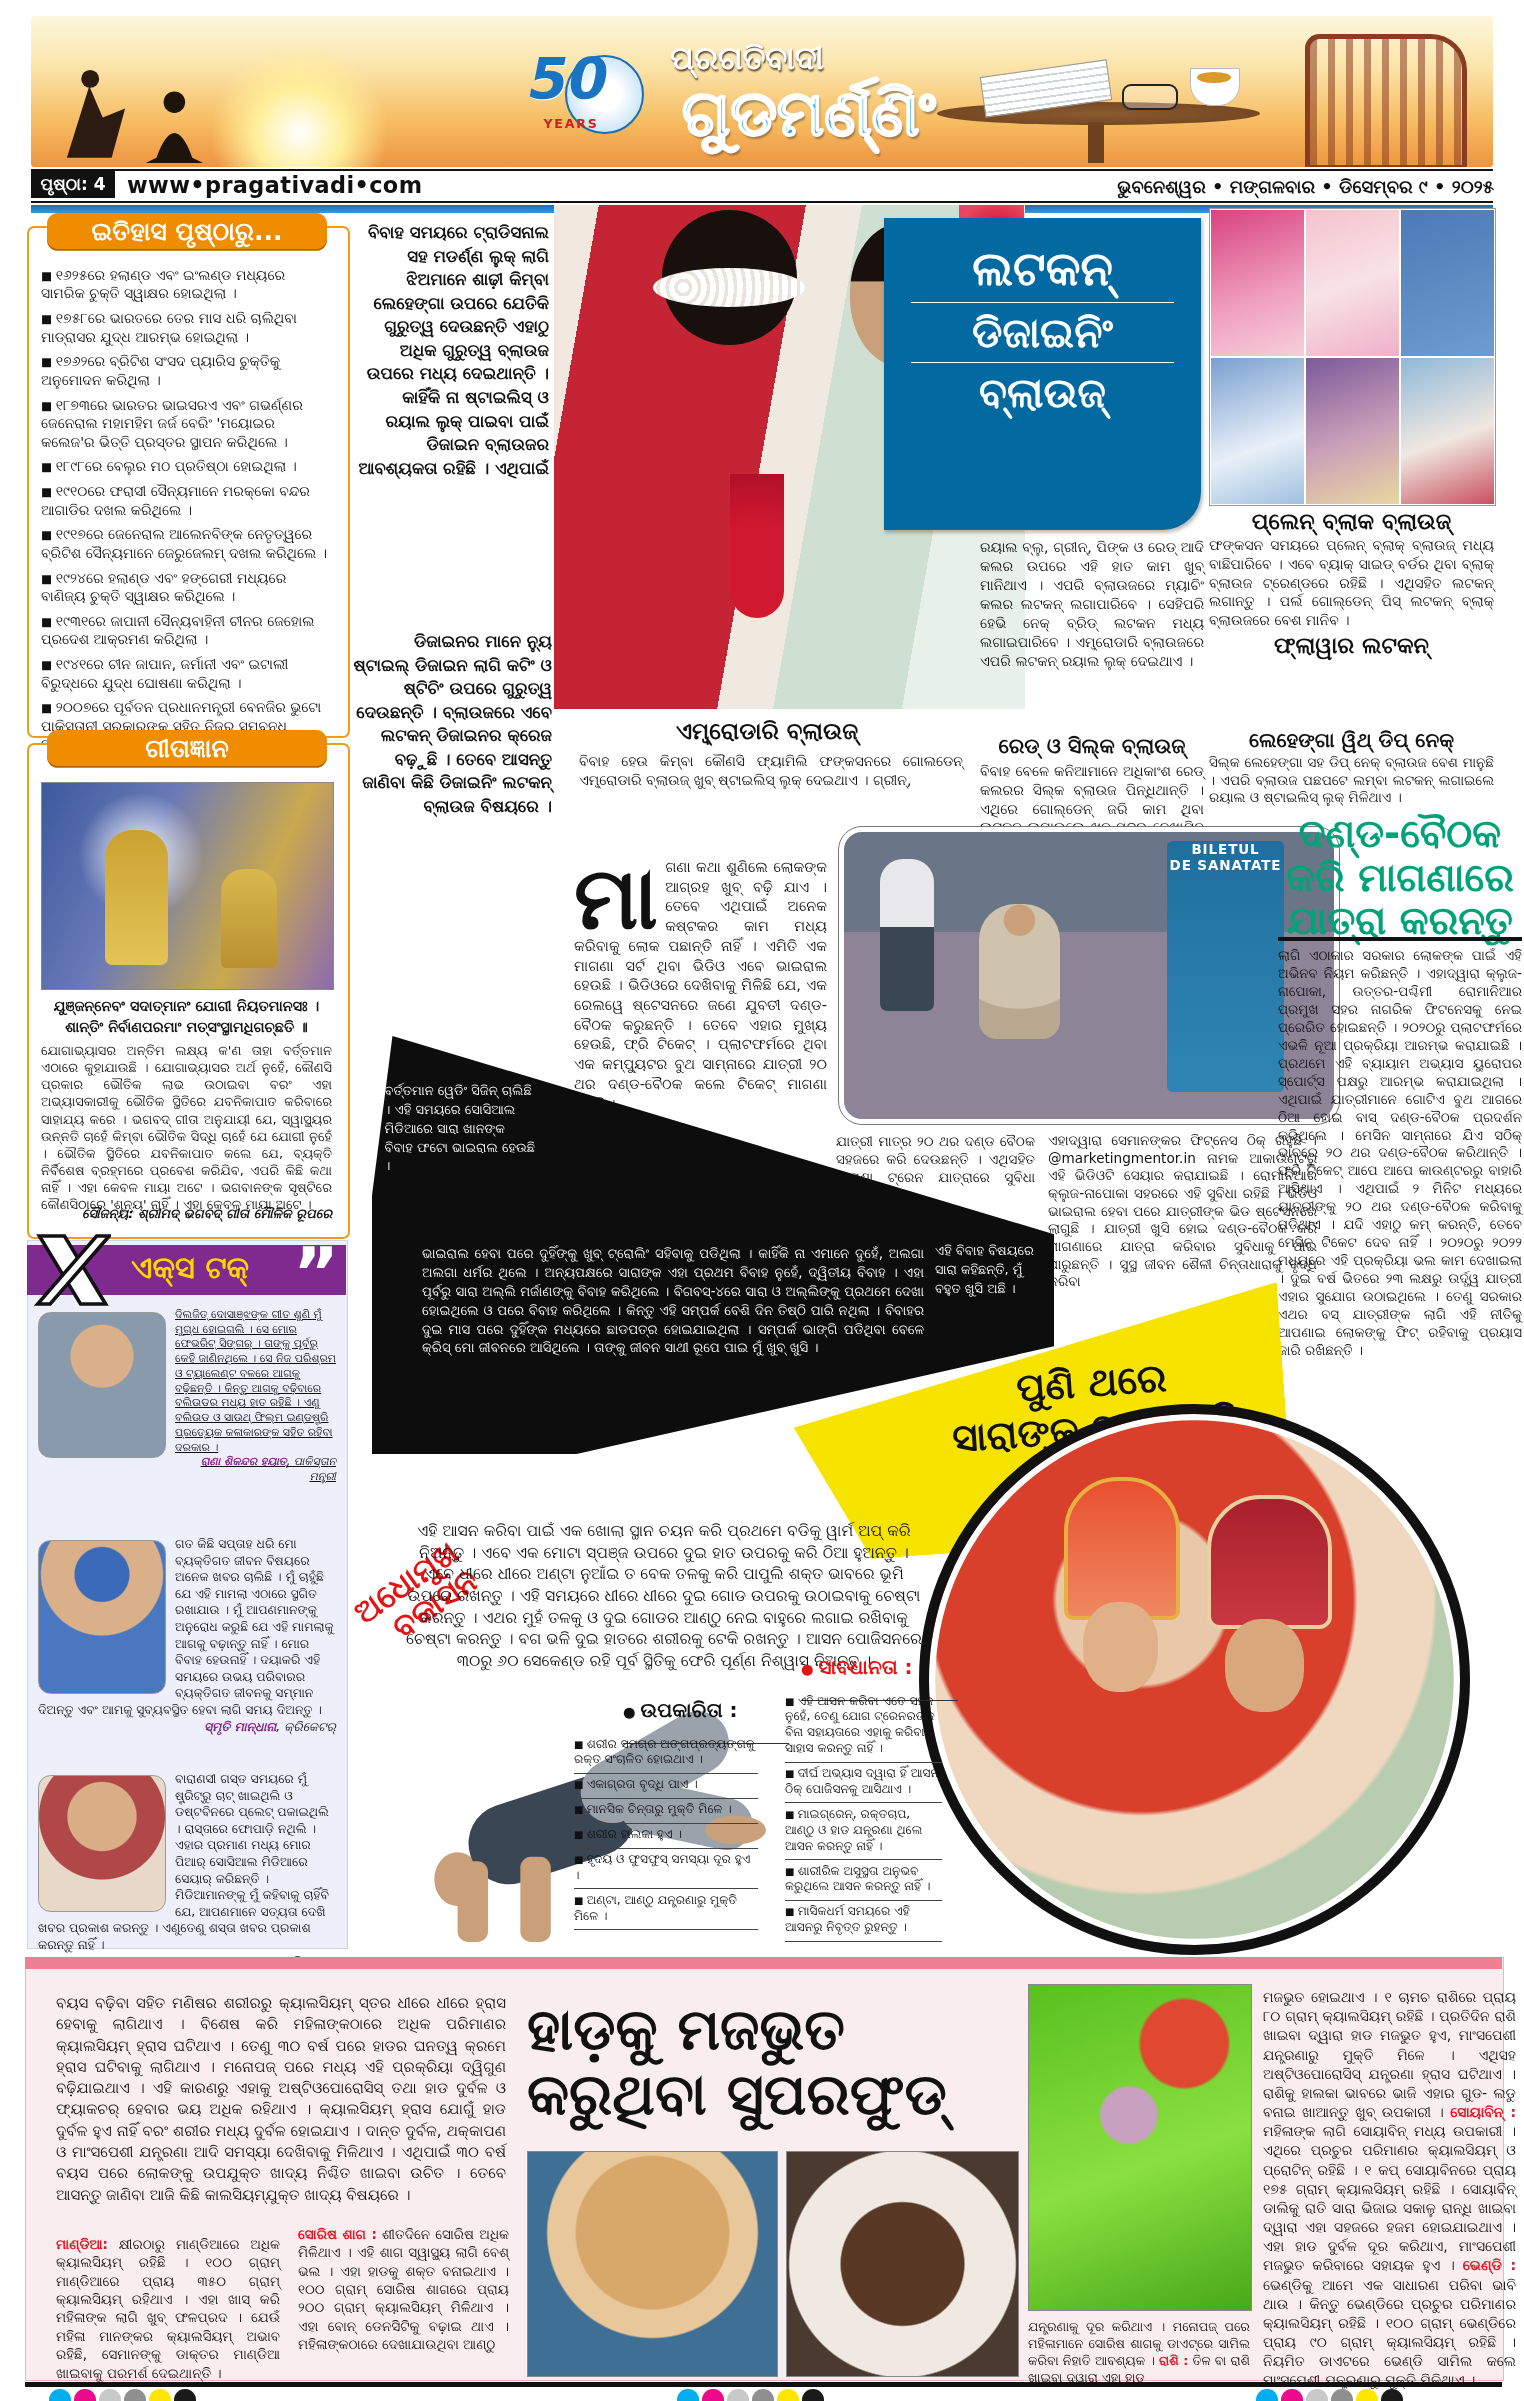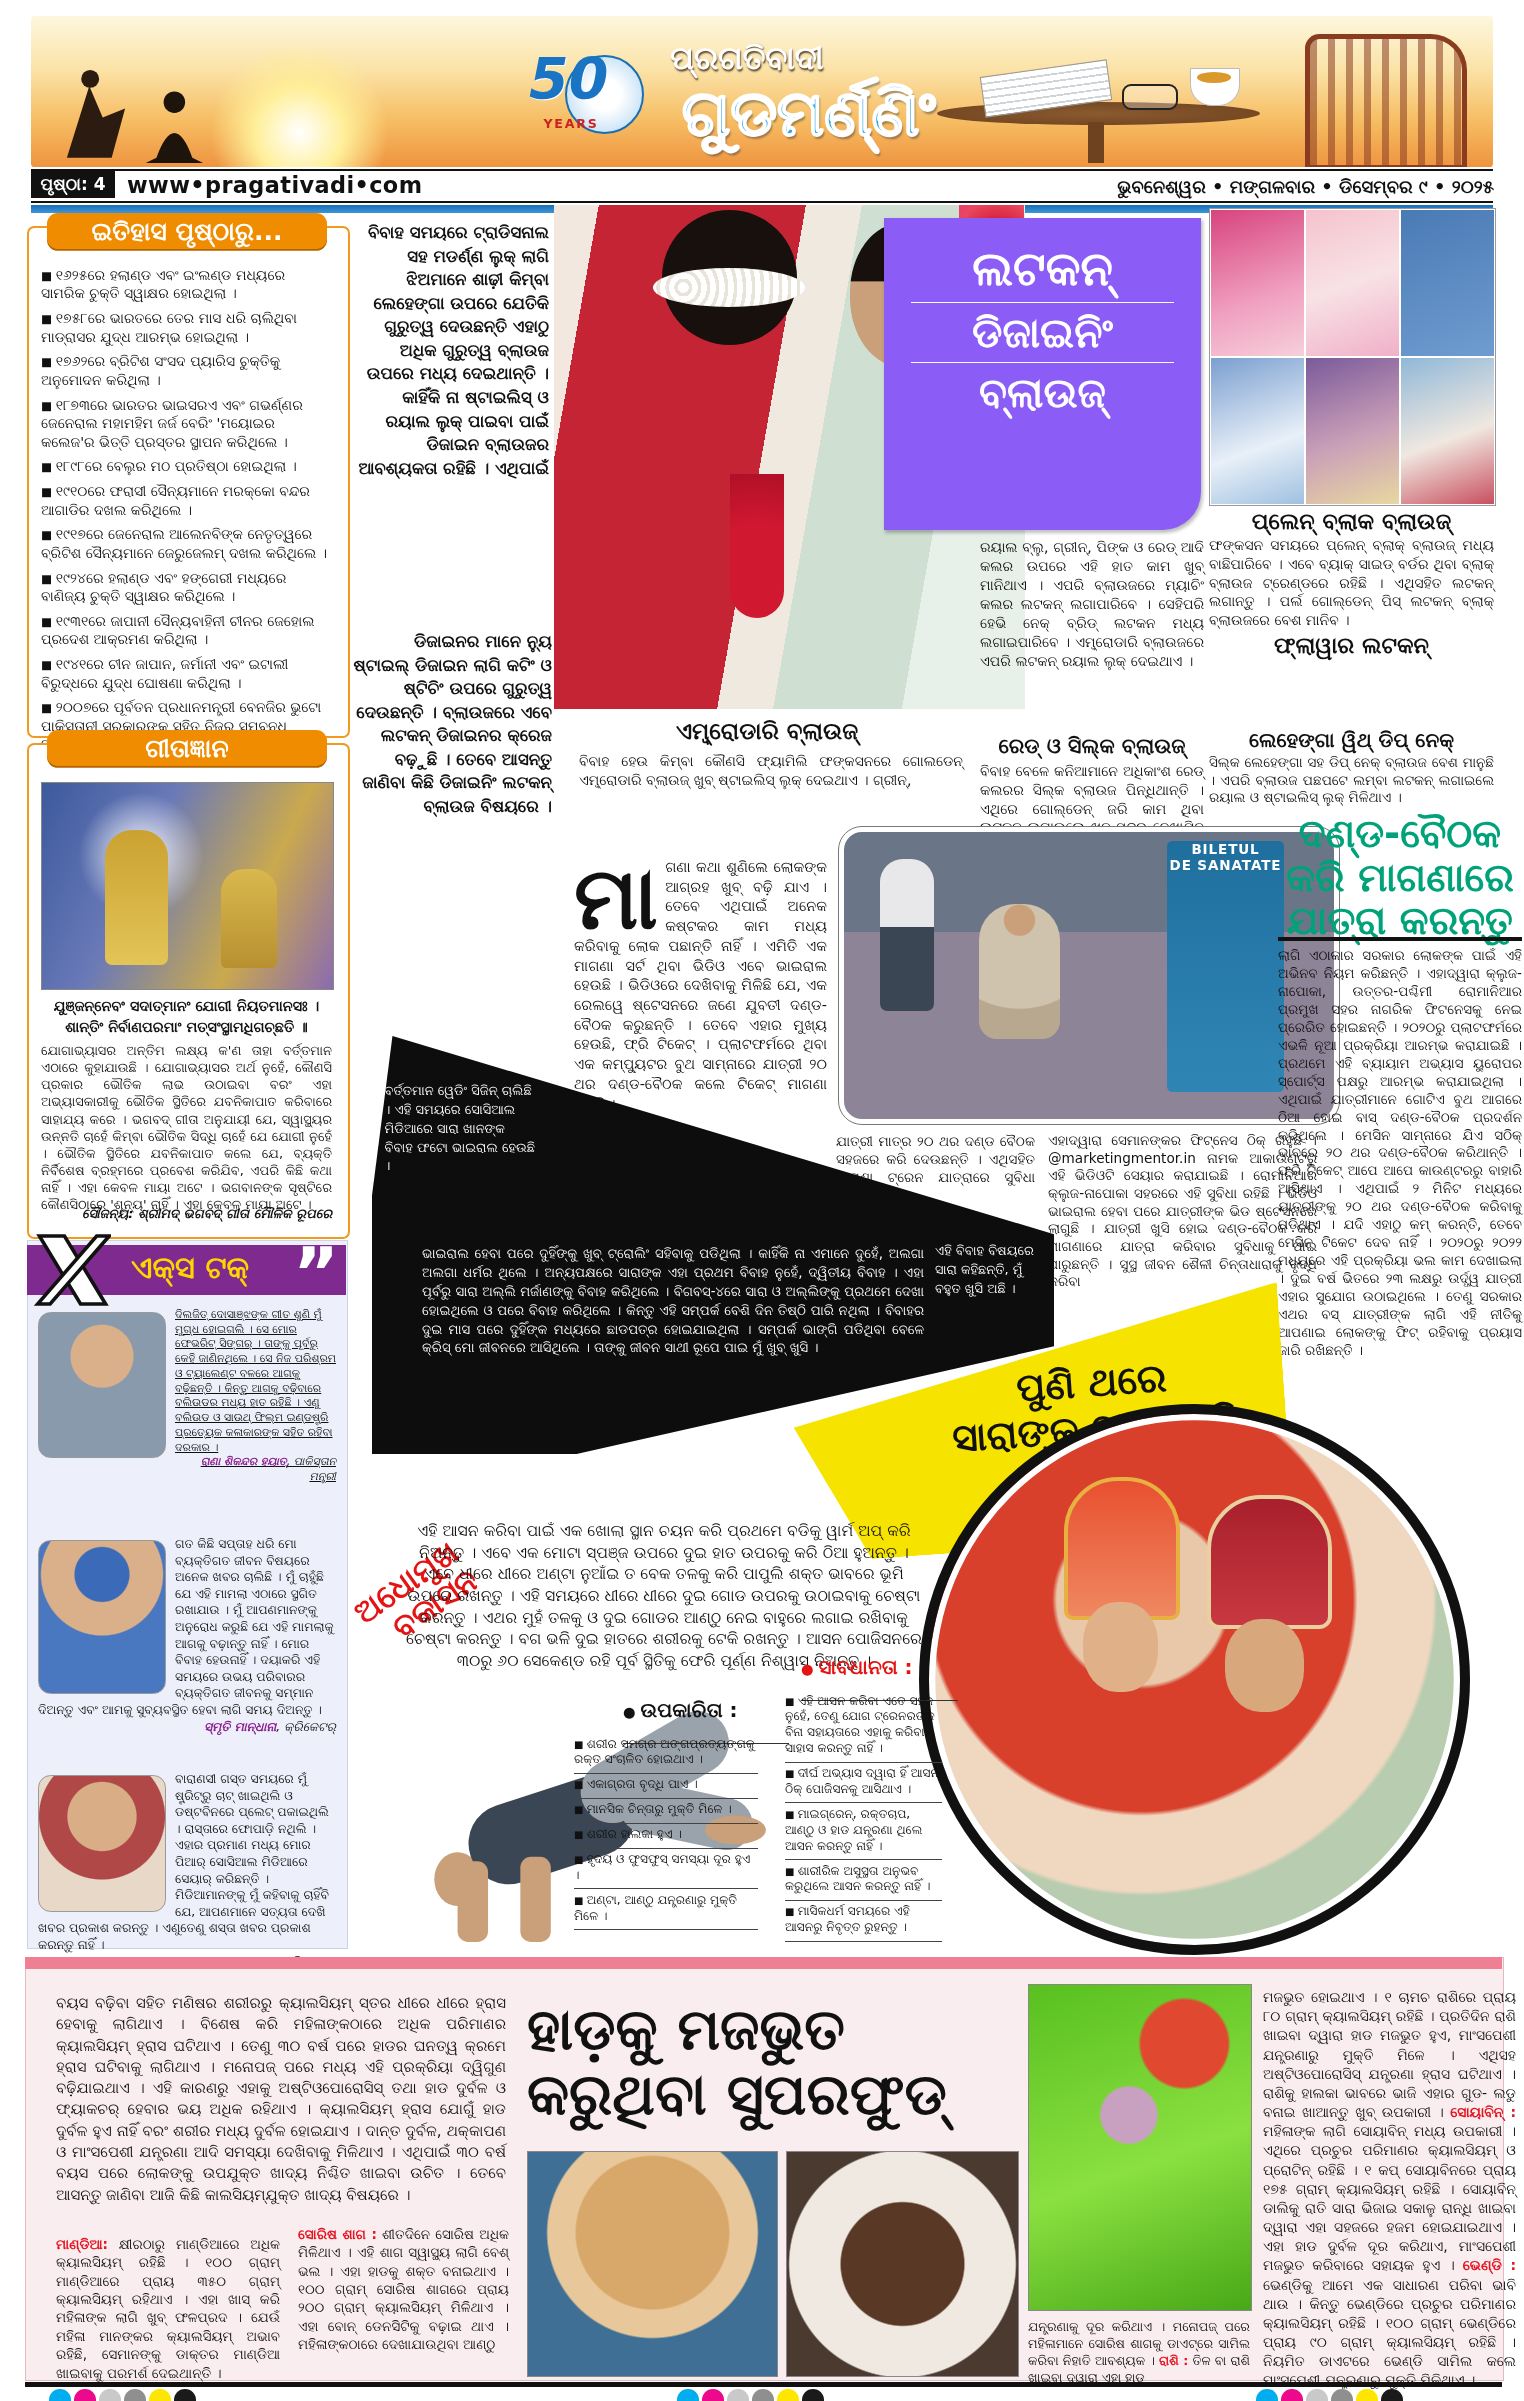--- a/index.html
+++ b/index.html
@@ -24,21 +24,21 @@
   .ohead{background:#ef8c00;color:#fff;border-radius:10.8px;box-shadow:0 1.8px 0 #b36400;}
   .hitem{margin:0 0 6.3px 0;}
   .hitem:before{content:"■ ";font-size:11.7px;}
   .xbg{background:#edf0fa;}
   .xhead{background:#7e2a8e;}
   .xtitle{color:#ffd400;}
   .qimg{float:left;margin:3.6px 9px 3.6px 0;border-radius:12.6px;border:0.9px solid #999;}
   .qname{color:#8b1f8e;font-weight:bold;font-style:italic;}
   .qrole{font-style:italic;}
   
-  .pinkbox{background:#8b5cf6;border-radius:0 0 38px 0;box-shadow:1.8px 2.7px 3.6px rgba(0,0,0,.25);}
+  .pinkbox{background:#0369a1;border-radius:0 0 38px 0;box-shadow:1.8px 2.7px 3.6px rgba(0,0,0,.25);}
   .pinkline{border-top:1.8px solid #fff;margin:5.4px 27px;}
   .gridcell{border:1.8px solid #fff;}
   .subhead{font-weight:bold;font-size:22.4px;}
   
   .greenhl{color:#00a379;font-weight:bold;line-height:1.12;}
   .rule{background:#111;}
   .drop{float:left;font-size:86px;line-height:.82;font-weight:bold;margin:5.4px 7.2px 0 0;}
   .photo{border:5.4px solid #fff;outline:0.9px solid #777;border-radius:23px;}
   
   .blackwedge{background:#0d0d0d;clip-path:polygon(3% 3%,100% 49%,100% 75%,30% 100%,0 100%,0 40%);}

